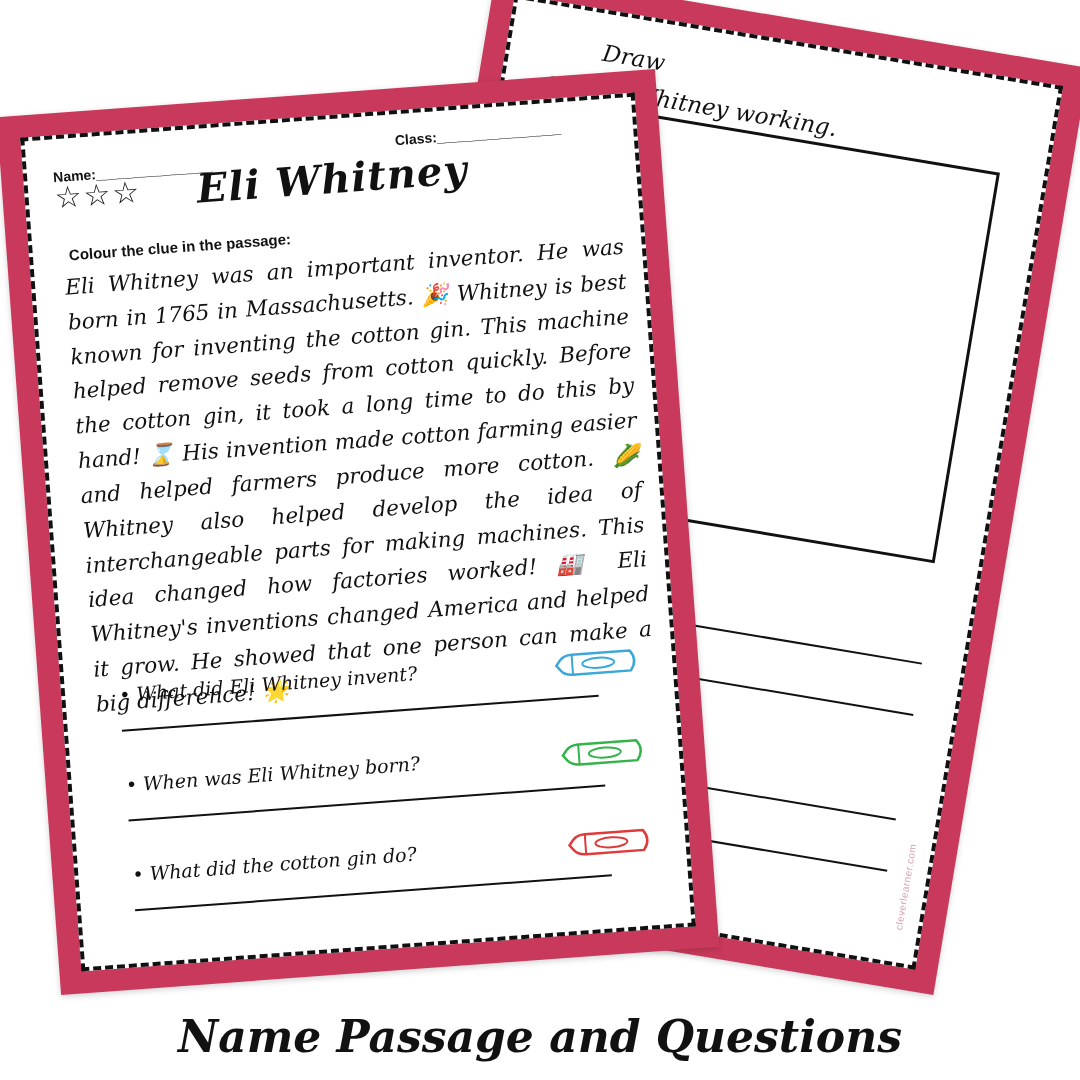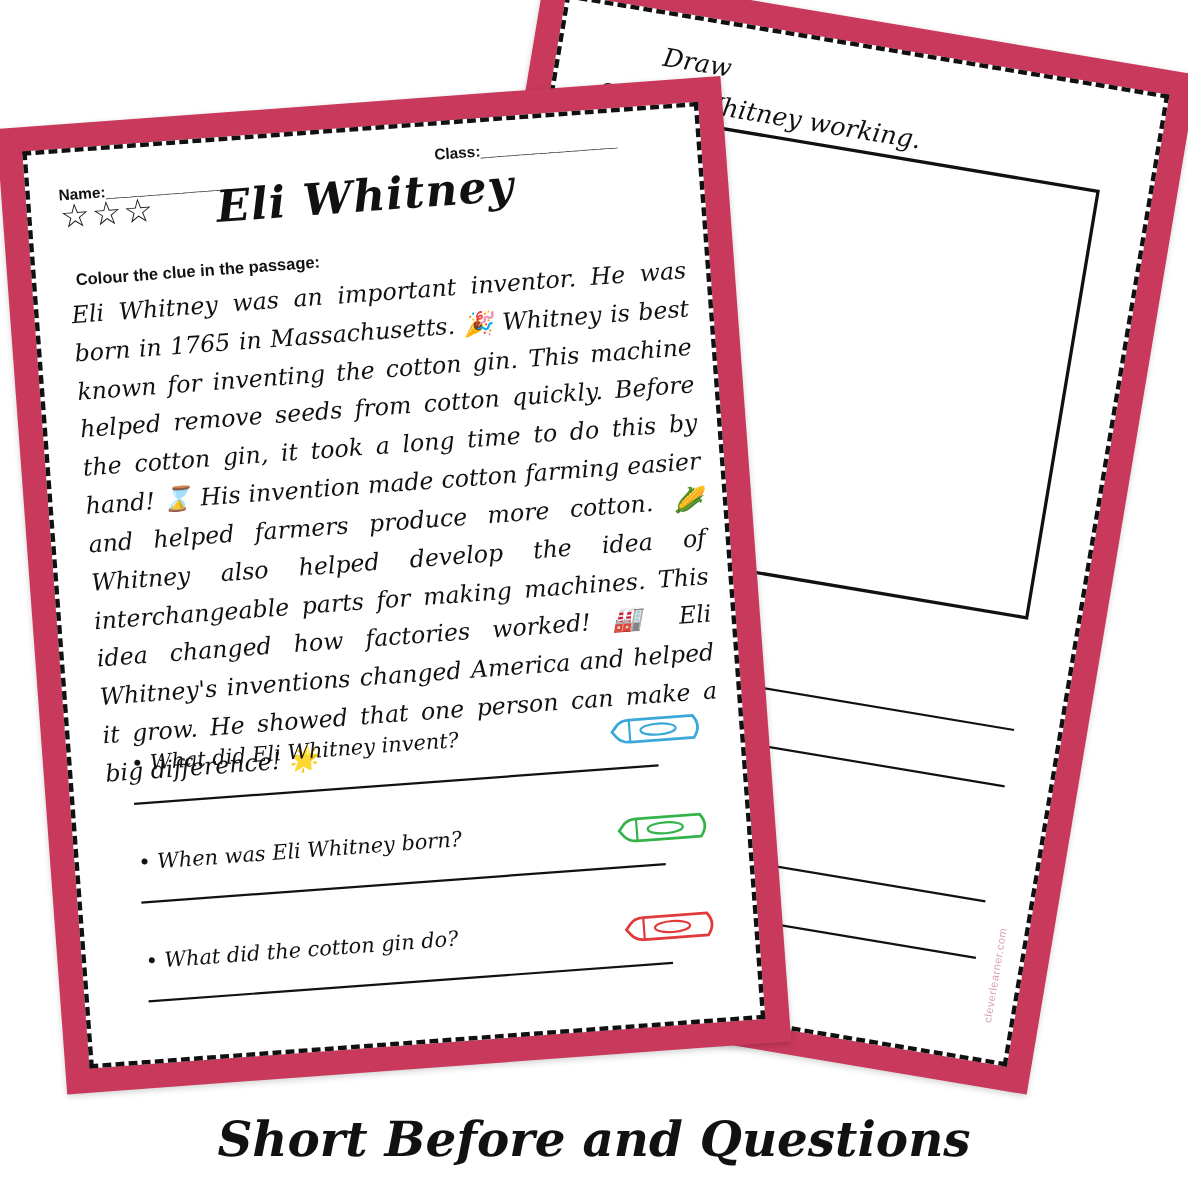--- a/index.html
+++ b/index.html
@@ -282,15 +282,15 @@
       </div>
       <svg class="crayon" style="left:490px; top:728px;" viewBox="0 0 86 28">
         <path d="M18 4 L76 4 Q84 14 76 24 L18 24 Q10 24 6 19 L2 14 L6 9 Q10 4 18 4 Z" fill="none" stroke="#e03a3a" stroke-width="2.5"></path>
         <ellipse cx="44" cy="14" rx="16" ry="5" fill="none" stroke="#e03a3a" stroke-width="2"></ellipse>
         <line x1="18" y1="4" x2="18" y2="24" stroke="#e03a3a" stroke-width="2"></line>
       </svg>
 
     </div>
   </div>
 
-  <div class="footer">Short Before and Questions</div>
+  <div class="footer">Name Passage and Questions</div>
 
 </div>
 
 </body></html>

